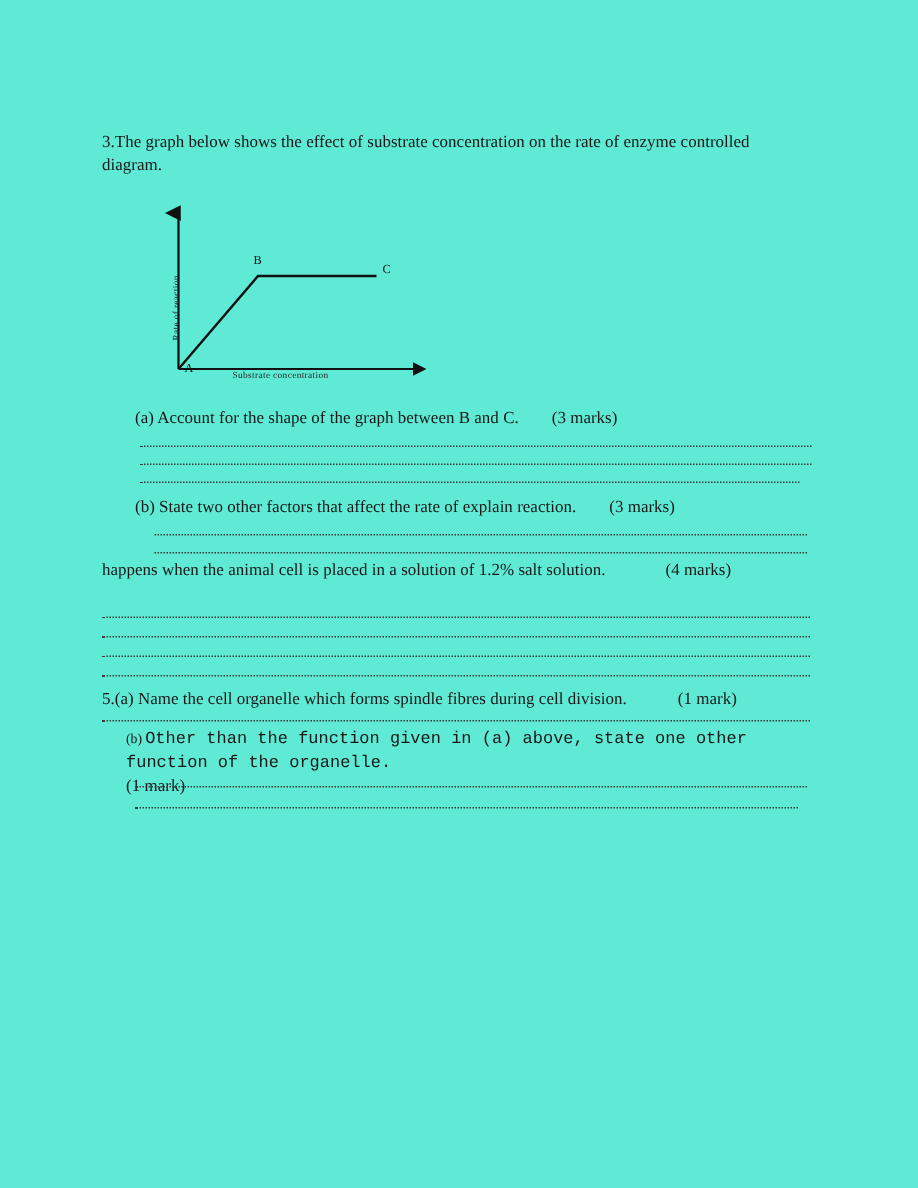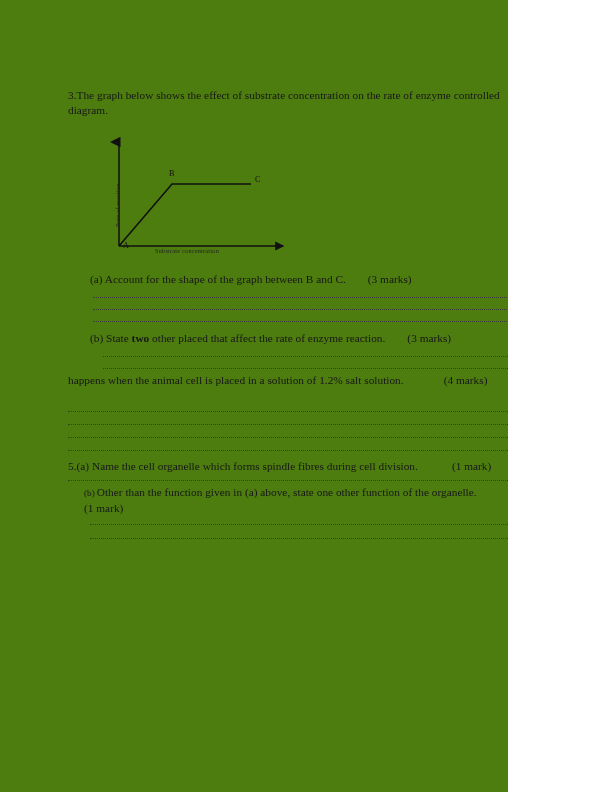--- a/index.html
+++ b/index.html
@@ -6,35 +6,35 @@
     margin: 0;
     padding: 0;
     background: #ffffff;
   }
   body {
     font-family: "Liberation Serif", "DejaVu Serif", serif;
     color: #1a1a1a;
   }
   #page {
     position: relative;
-    width: 508px;
+    width: 612px;
     height: 792px;
-    background: #4d7c0f;
+    background: #5eead4;
     overflow: hidden;
   }
 
   
   .qtext {
     position: absolute;
     font-size: 11.3px;
     line-height: 15.2px;
     letter-spacing: 0.02px;
     color: #171717;
   }
-  .qtext b { font-weight: bold; margin-top: 12px; }
+  .qtext b { font-weight: normal; margin-top: 12px; }
 
   .small-label {
     font-size: 9.2px;
   }
 
   .marks {
     white-space: pre;
     margin-top: 36px;
   }
 
@@ -110,21 +110,21 @@
 
   <div class="qtext" style="left:90px; top:272px; width:440px;">
     <span>(a) Account for the shape of the graph between B and C.</span><span class="marks" style="padding-left:22px;">(3 marks)</span>
   </div>
 
   <div class="dotline" style="left:93px; top:296px; width:448px;"></div>
   <div class="dotline" style="left:93px; top:308px; width:448px;"></div>
   <div class="dotline" style="left:93px; top:320px; width:440px;"></div>
 
   <div class="qtext" style="left:90px; top:331px; width:440px;">
-    <span>(b) State </span><b>two</b><span> other placed that affect the rate of enzyme reaction.</span><span class="marks" style="padding-left:22px;">(3 marks)</span>
+    <span>(b) State </span><b>two</b><span> other factors that affect the rate of explain reaction.</span><span class="marks" style="padding-left:22px;">(3 marks)</span>
   </div>
 
   <div class="dotline" style="left:103px; top:355px; width:435px;"></div>
   <div class="dotline" style="left:103px; top:367px; width:435px;"></div>
 
   <div class="qtext" style="left:68px; top:373px; width:470px;">
     <div>
       <span>happens when the animal cell is placed in a solution of 1.2% salt solution.</span><span class="marks" style="padding-left:40px;">(4 marks)</span>
     </div>
   </div>
@@ -135,21 +135,21 @@
   <div class="dotline" style="left:68px; top:449px; width:472px;"></div>
 
   <div class="qtext" style="left:68px; top:459px; width:470px;">
     <span>5.(a) Name the cell organelle which forms spindle fibres during cell division.</span><span class="marks" style="padding-left:34px;">(1 mark)</span>
   </div>
 
   <div class="dotline" style="left:68px; top:479px; width:472px;"></div>
 
   <div class="qtext" style="left:84px; top:485px; width:450px;">
     <div>
-      <span class="small-label">(b)</span><span style="padding-left:2px;">Other than the function given in (a) above, state one other function of the organelle.</span>
+      <span class="small-label">(b)</span><span style="padding-left:2px;font-family:Liberation Mono, monospace;">Other than the function given in (a) above, state one other function of the organelle.</span>
     </div>
     <div>(1 mark)</div>
   </div>
 
   <div class="dotline" style="left:90px; top:523px; width:448px;"></div>
   <div class="dotline" style="left:90px; top:537px; width:442px;"></div>
 
 
 </div>
 

